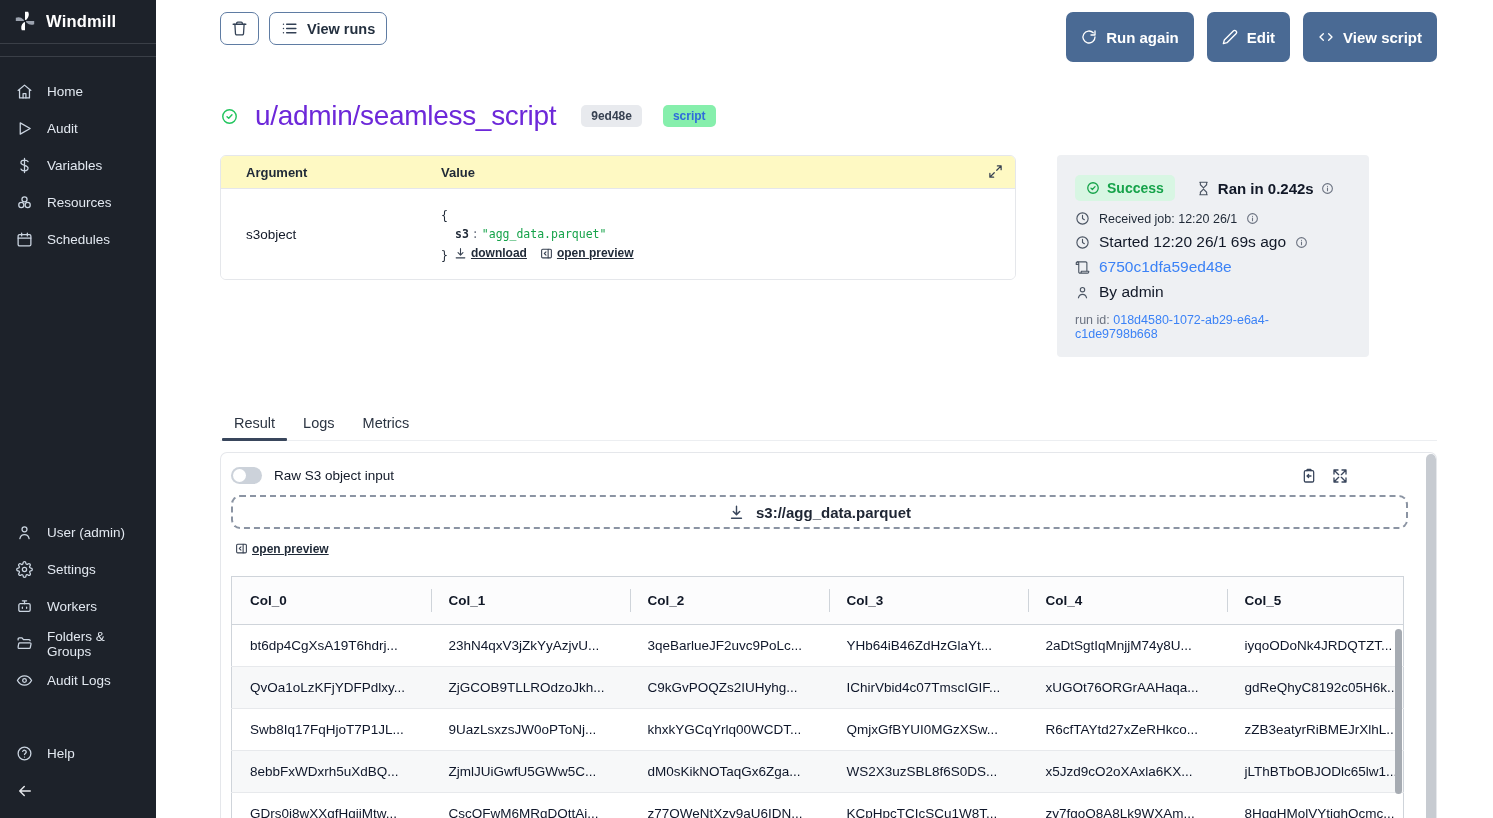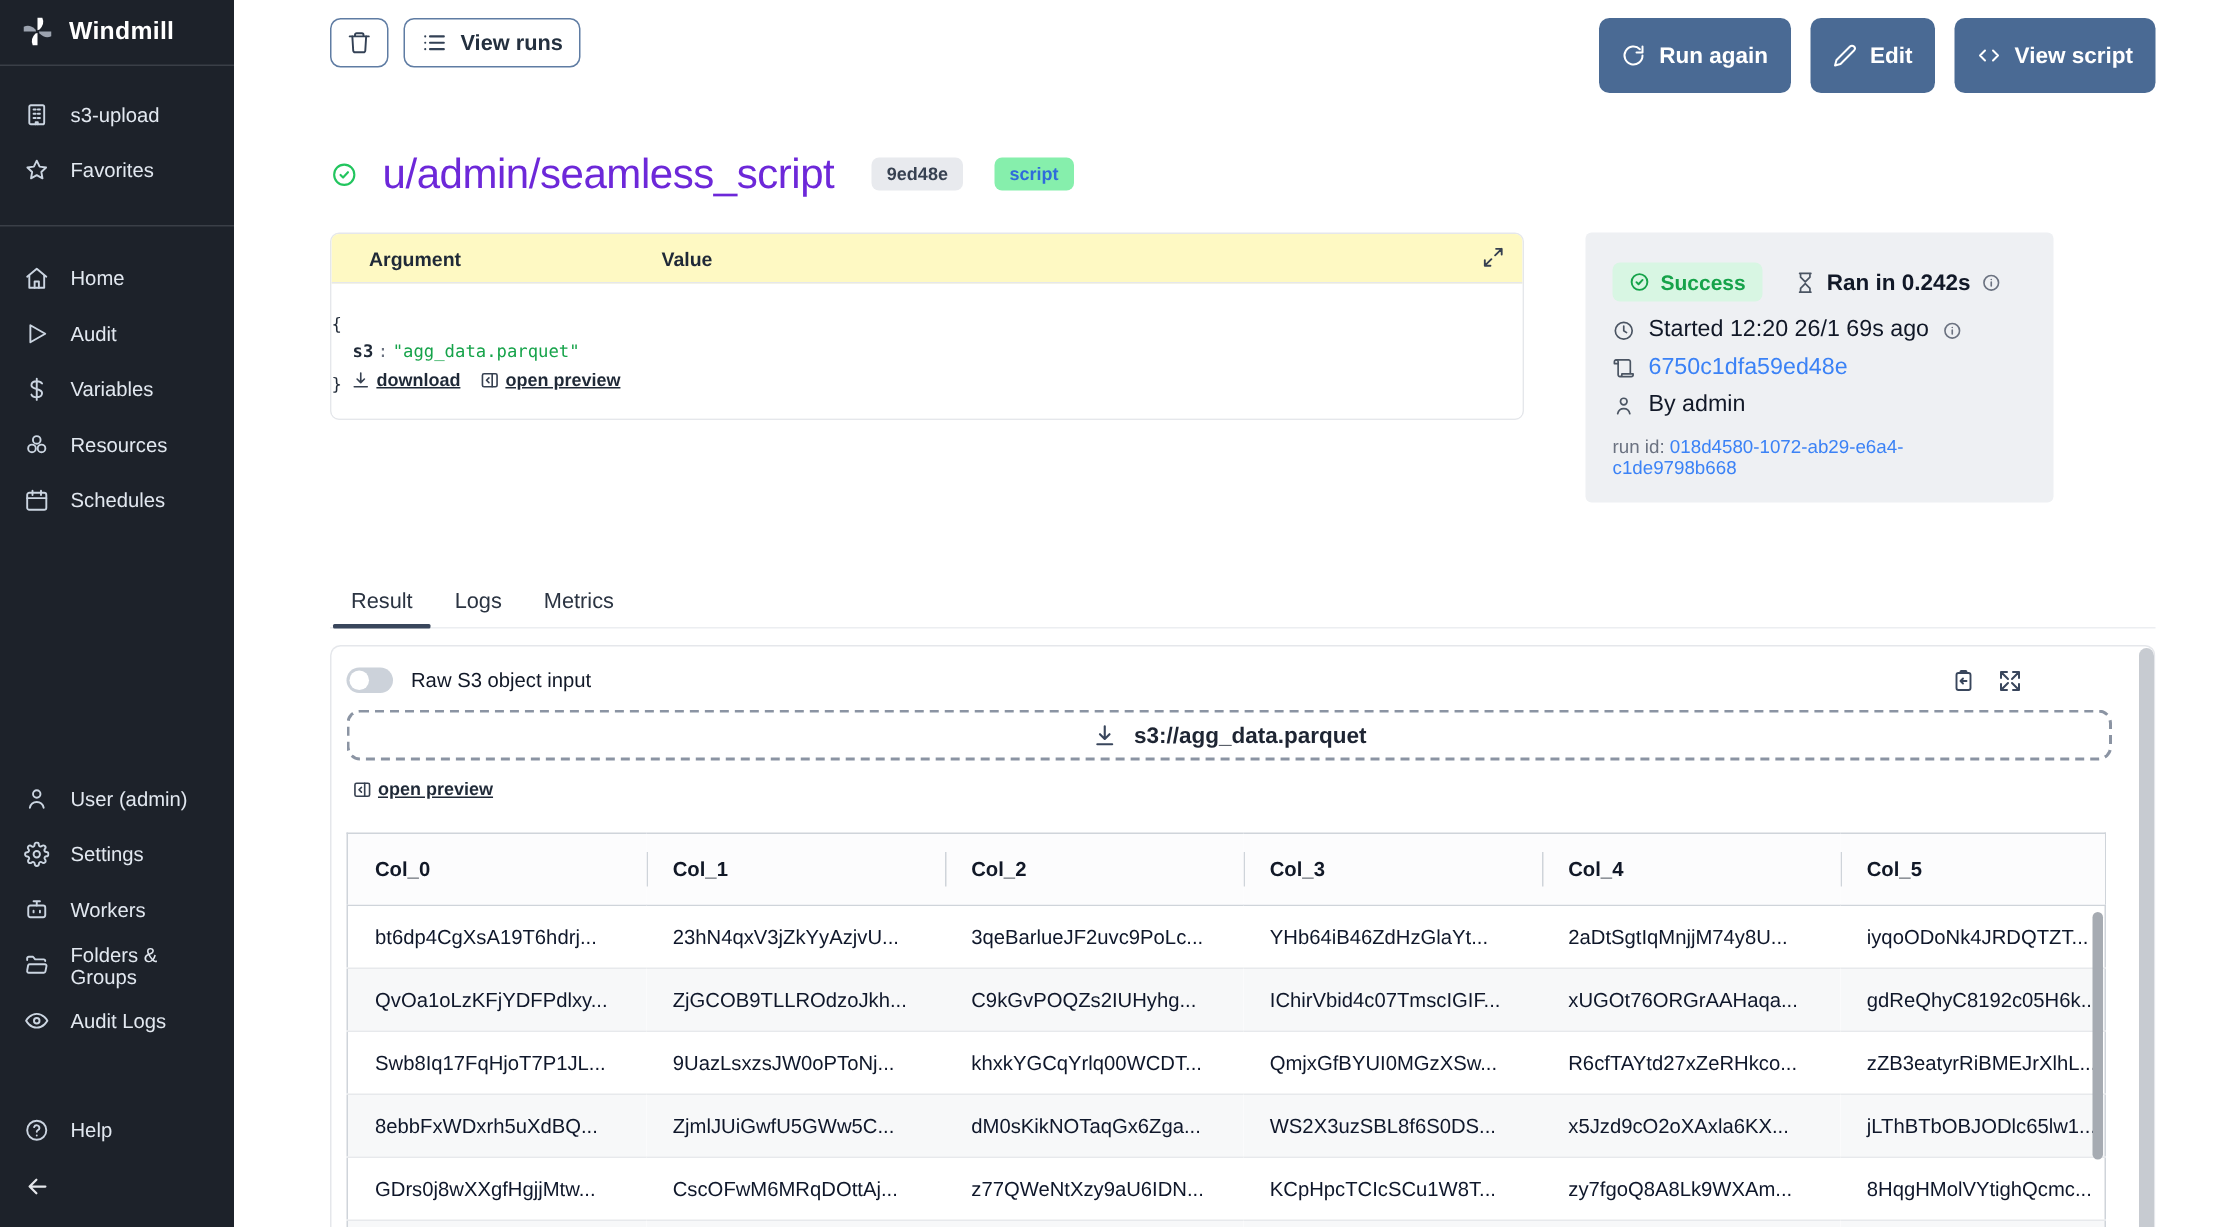--- a/index.html
+++ b/index.html
@@ -165,39 +165,20 @@
           <path d="M12 11 L12 2 L15.5 2 Q17.5 6.5 13.5 10.5 Z" fill="#ffffff"></path>
           <path d="M13 12 L22 12 L22 15.5 Q17.5 17.5 13.5 13.5 Z" fill="#9ca3af"></path>
           <path d="M12 13 L12 22 L8.5 22 Q6.5 17.5 10.5 13.5 Z" fill="#ffffff"></path>
           <path d="M11 12 L2 12 L2 8.5 Q6.5 6.5 10.5 10.5 Z" fill="#9ca3af"></path>
         </g>
       </svg>
     </span>
     <span class="brand">Windmill</span>
   </div>
 
-  <div class="side-group">
-    <div class="side-item">
-      <span class="s-ic">
-        <svg viewBox="0 0 24 24" width="17" height="17" fill="none" stroke="currentColor" stroke-width="1.8" stroke-linecap="round" stroke-linejoin="round">
-          <rect x="5" y="3" width="14" height="18" rx="1.5"></rect>
-          <path d="M9 7h2M13 7h2M9 11h2M13 11h2M9 15h2M13 15h2M11 21v-2h2v2"></path>
-        </svg>
-      </span>
-      <span>s3-upload</span>
-    </div>
-    <div class="side-item">
-      <span class="s-ic">
-        <svg viewBox="0 0 24 24" width="17" height="17" fill="none" stroke="currentColor" stroke-width="1.8" stroke-linejoin="round">
-          <path d="M12 3l2.7 5.6 6.1.8-4.5 4.2 1.1 6-5.4-3-5.4 3 1.1-6L3.2 9.4l6.1-.8z"></path>
-        </svg>
-      </span>
-      <span>Favorites</span>
-    </div>
-  </div>
 
   <div class="side-divider"></div>
 
   <div class="side-group">
     <div class="side-item">
       <span class="s-ic">
         <svg viewBox="0 0 24 24" width="17" height="17" fill="none" stroke="currentColor" stroke-width="1.8" stroke-linecap="round" stroke-linejoin="round">
           <path d="M3 10.5L12 3l9 7.5"></path>
             <path d="M5 9.5V21h14V9.5"></path>
             <path d="M10 21v-6h4v6"></path>
@@ -378,20 +359,21 @@
       <div class="args-head">
         <span class="c1">Argument</span>
         <span class="c2">Value</span>
         <span class="args-expand">
           <svg viewBox="0 0 24 24" width="15" height="15" fill="none" stroke="currentColor" stroke-width="2" stroke-linecap="round" stroke-linejoin="round">
             <path d="M15 3h6v6M9 21H3v-6M21 3l-7 7M3 21l7-7"></path>
           </svg>
         </span>
       </div>
       <div class="args-body">
+        <span class="c1">s3object</span>
         <div class="c2">
           <div>{</div>
           <div class="json-indent">
             <span class="json-key">s3</span><span class="json-colon">:</span><span class="json-string">"agg_data.parquet"</span>
           </div>
           <div>
             <span>}</span><span class="json-links">
               <span class="mini-link">
                 <span class="l-ic">
                   <svg viewBox="0 0 24 24" width="13" height="13" fill="none" stroke="currentColor" stroke-width="2" stroke-linecap="round" stroke-linejoin="round">
@@ -432,20 +414,35 @@
               <path d="M6 2h12M6 22h12M7 2v4l5 5 5-5V2M7 22v-4l5-5 5 5v4"></path>
             </svg>
           </span>
           <span>Ran in 0.242s</span>
           <span class="info-ic">
             <svg viewBox="0 0 24 24" width="13" height="13" fill="none" stroke="currentColor" stroke-width="2" stroke-linecap="round">
               <circle cx="12" cy="12" r="9"></circle>
                 <path d="M12 11v5M12 8h.01"></path>
             </svg>
           </span>
+        </span>
+      </div>
+      <div class="run-row">
+        <span class="run-ic">
+          <svg viewBox="0 0 24 24" width="15" height="15" fill="none" stroke="currentColor" stroke-width="1.8" stroke-linecap="round" stroke-linejoin="round">
+            <circle cx="12" cy="12" r="9"></circle>
+              <path d="M12 7v5l3 2"></path>
+          </svg>
+        </span>
+        <span class="run-sm">Received job: 12:20 26/1</span>
+        <span class="info-ic">
+          <svg viewBox="0 0 24 24" width="13" height="13" fill="none" stroke="currentColor" stroke-width="2" stroke-linecap="round">
+            <circle cx="12" cy="12" r="9"></circle>
+              <path d="M12 11v5M12 8h.01"></path>
+          </svg>
         </span>
       </div>
       <div class="run-row">
         <span class="run-ic">
           <svg viewBox="0 0 24 24" width="15" height="15" fill="none" stroke="currentColor" stroke-width="1.8" stroke-linecap="round" stroke-linejoin="round">
             <circle cx="12" cy="12" r="9"></circle>
               <path d="M12 7v5l3 2"></path>
           </svg>
         </span>
         <span class="run-md">Started 12:20 26/1 69s ago</span>

